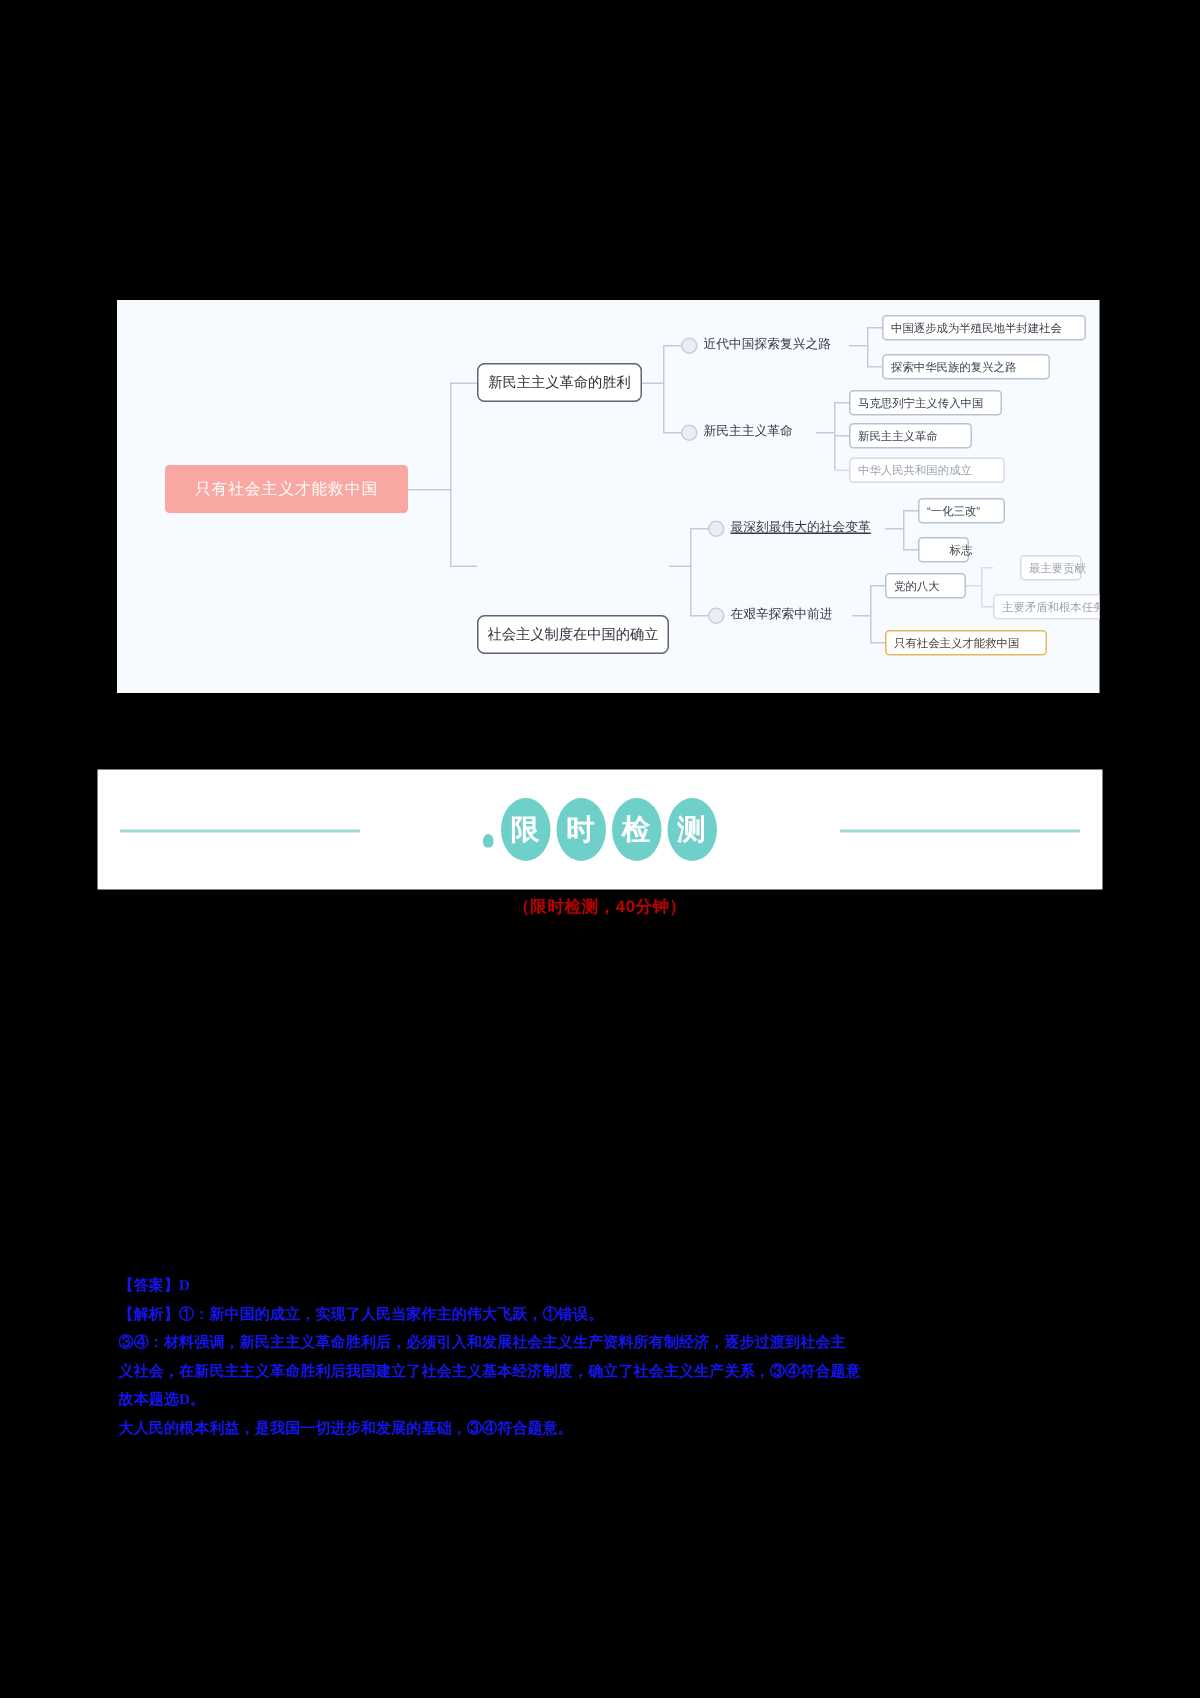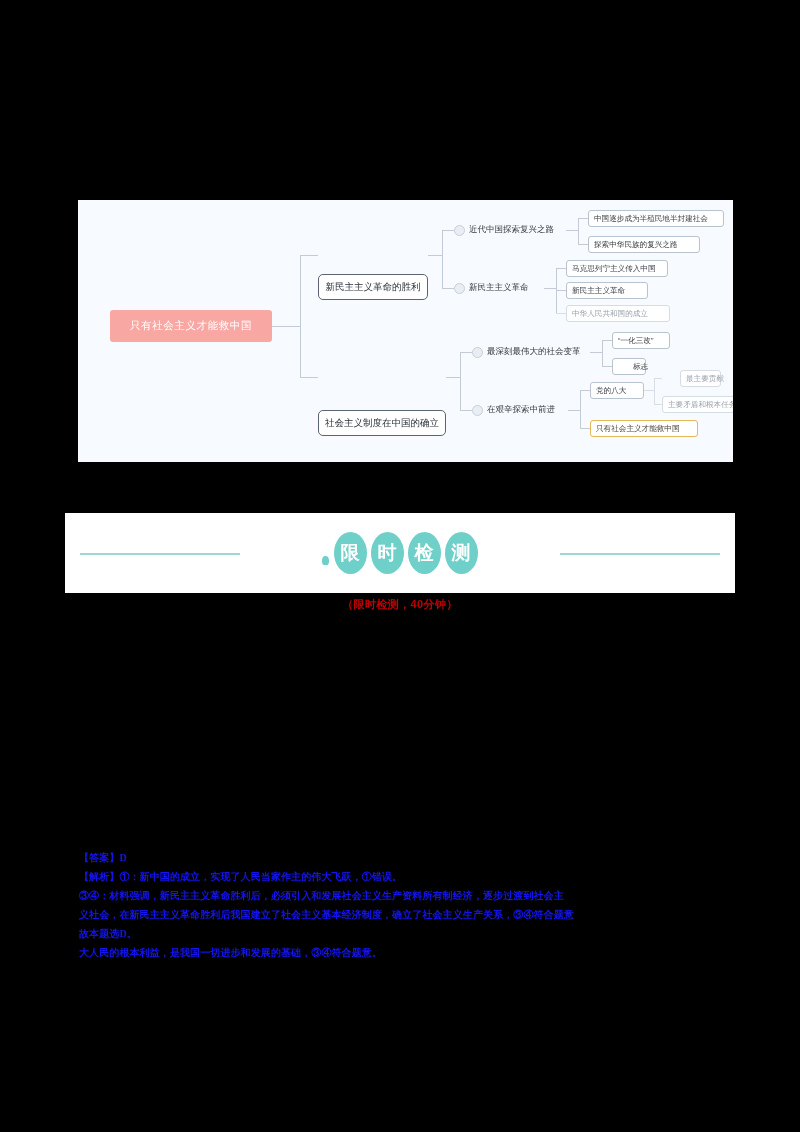--- a/index.html
+++ b/index.html
@@ -196,21 +196,21 @@
   <div class="mindmap">
     <div class="mm-inner">
 
       <div class="ln h" style="left:194px; top:126px; width:28px;"></div>
       <div class="ln v" style="left:222px; top:55px; height:122px;"></div>
       <div class="ln h" style="left:222px; top:55px; width:18px;"></div>
       <div class="ln h" style="left:222px; top:177px; width:18px;"></div>
 
       <div class="mm-root">只有社会主义才能救中国</div>
 
-      <div class="mm-l1 a" style="left:240px; top:42px; width:110px;margin-top:32px;">新民主主义革命的胜利</div>
+      <div class="mm-l1 a" style="left:240px; top:42px; width:110px;">新民主主义革命的胜利</div>
 
       <div class="ln h" style="left:350px; top:55px; width:14px;"></div>
       <div class="ln v" style="left:364px; top:30px; height:58px;"></div>
       <div class="ln h" style="left:364px; top:30px; width:12px;"></div>
       <div class="ln h" style="left:364px; top:88px; width:12px;"></div>
 
       <div class="mm-l2" style="left:376px; top:20px;">
         <span class="glyph"></span>
         <span>近代中国探索复兴之路</span>
       </div>
@@ -236,21 +236,21 @@
       <div class="mm-l3" style="left:488px; top:82px; width:82px;">新民主主义革命</div>
       <div class="mm-l3 faint" style="left:488px; top:105px; width:104px;">中华人民共和国的成立</div>
 
       <div class="mm-l1 b" style="left:240px; top:164px; width:128px;">社会主义制度在中国的确立</div>
 
       <div class="ln h" style="left:368px; top:177px; width:14px;"></div>
       <div class="ln v" style="left:382px; top:152px; height:58px;"></div>
       <div class="ln h" style="left:382px; top:152px; width:12px;"></div>
       <div class="ln h" style="left:382px; top:210px; width:12px;"></div>
 
-      <div class="mm-l2" style="left:394px; top:142px;">
+      <div class="mm-l2" style="left:394px; top:142px;text-decoration:underline;">
         <span class="glyph"></span>
         <span>最深刻最伟大的社会变革</span>
       </div>
       <div class="ln h" style="left:512px; top:152px; width:12px;"></div>
       <div class="ln v" style="left:524px; top:140px; height:26px;"></div>
       <div class="ln h" style="left:524px; top:140px; width:10px;"></div>
       <div class="ln h" style="left:524px; top:166px; width:10px;"></div>
 
       <div class="mm-l3" style="left:534px; top:132px; width:58px;">“一化三改”</div>
       <div class="mm-l3" style="left:534px; top:158px; width:34px;padding-left:20px;">标志</div>

